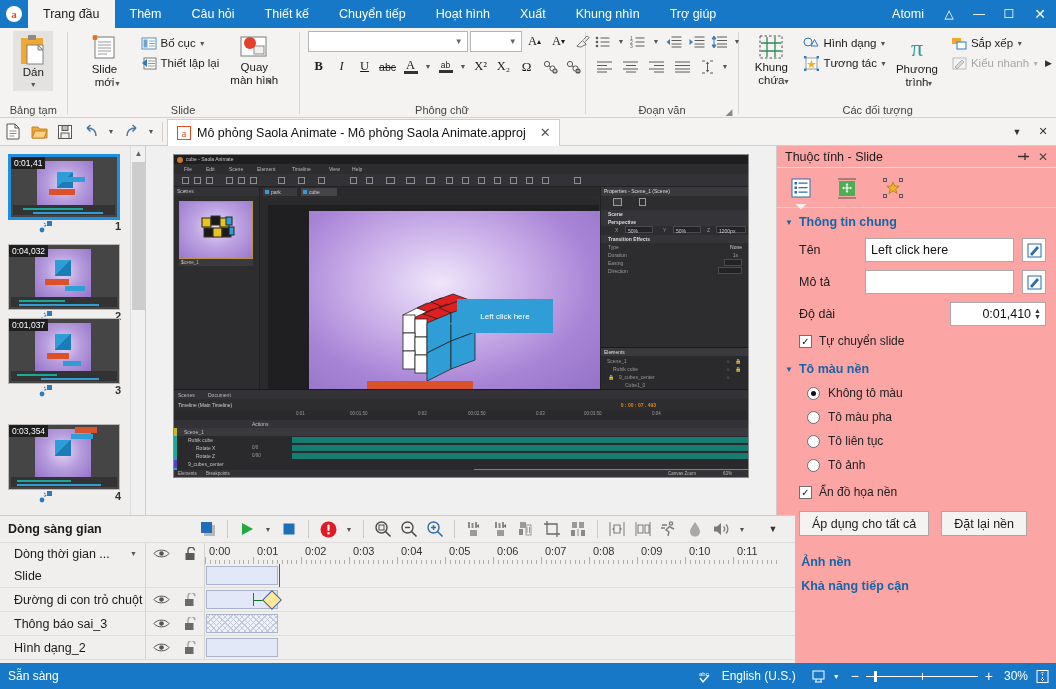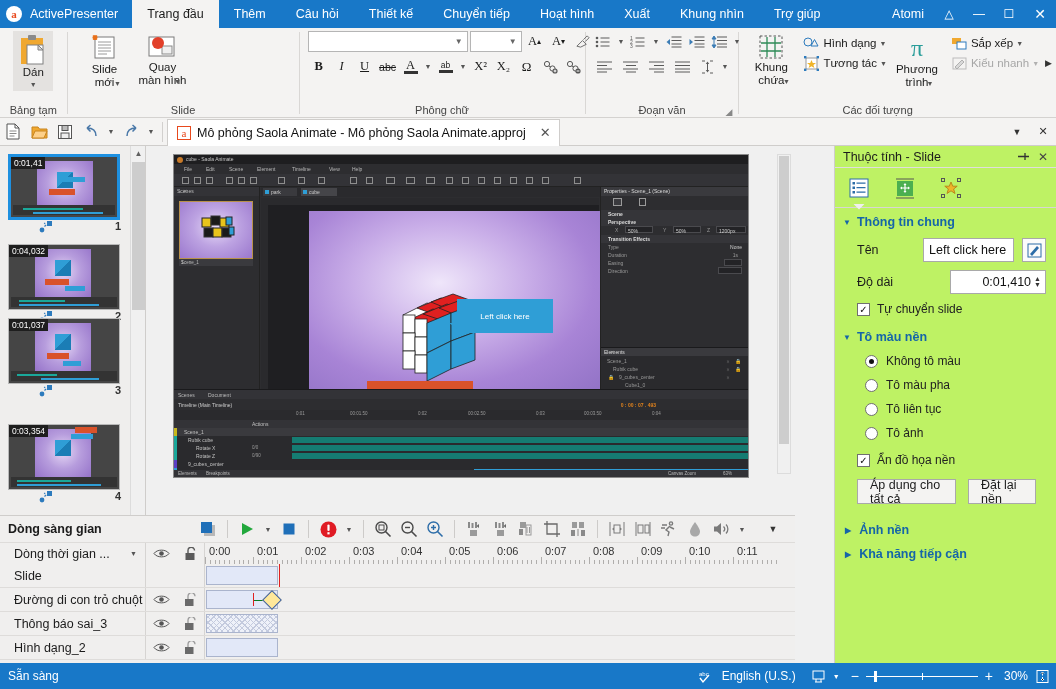--- a/index.html
+++ b/index.html
@@ -265,22 +265,22 @@
   }
   .h-sbar i{ position:absolute;left:1px;top:1px;width:530px;height:10px;background:#cdcdcd;}
   .v-sbar{
     position:absolute; right:3px; top:8px; width:14px; height:320px;
     background:#f0f0f0; border:1px solid #dcdcdc;
   }
   .v-sbar i{ position:absolute;left:1px;top:1px;width:10px;height:288px;background:#cdcdcd;}
 
   
   .proppanel{
-    position:absolute; right:0; top:146px; width:222px; bottom:26px;
-    background:#bef264; border-left:1px solid #cfcdcb;
+    position:absolute; right:0; top:146px; width:280px; bottom:26px;
+    background:#fca5a5; border-left:1px solid #cfcdcb;
   }
   .pp-title{
     height:22px; display:flex; align-items:center; padding:0 4px 0 8px;
     font-size:12.5px; color:#1b1b1b; border-bottom:1px solid #e0dedd;
   }
   .pp-title .sp{ margin-left:auto; display:flex; gap:8px; padding-right:4px; color:#444; }
   .pp-tabs{ height:40px; display:flex; align-items:center; padding-left:10px; gap:18px;
     border-bottom:1px solid #d8d6d4; position:relative; }
   .pp-tab{ width:28px;height:28px; display:flex;align-items:center;justify-content:center;
     position:relative; }
@@ -385,21 +385,20 @@
 </style>
 </head>
 <body>
 
 <div id="app">
 
   <div class="titlebar">
     <div class="applogo">
       <div class="circle">a</div>
     </div>
-    <div class="appname">ActivePresenter</div>
 
     <div class="rtab active">
         <span>Trang đầu</span>
       </div>
     <div class="rtab">
         <span>Thêm</span>
       </div>
     <div class="rtab">
         <span>Câu hỏi</span>
       </div>
@@ -460,20 +459,47 @@
               <g stroke="#9a9a9a" stroke-width="1">
                   <path d="M8 9h13M8 12h13M8 15h13M8 18h13M8 21h9"></path>
                 </g>
               <g stroke="#e8701a" stroke-width="1.4">
                   <path d="M5 2v5M2.5 4.5h5M3 2.5l4 4M7 2.5l-4 4"></path>
                 </g>
             </svg>
           </span>
           <span>Slide mới</span>
           <span class="caret" style="margin-top:-12px;margin-left:26px">▼</span>
+        </div>
+        <div class="clipcol" style="padding-left:6px">
+          <div class="smallbtn">
+            <span class="ico">
+              <svg width="16" height="15" viewBox="0 0 16 15">
+                <rect x="1" y="2" width="14" height="11" fill="#fff" stroke="#5a8fc0"></rect>
+                <rect x="2.5" y="3.5" width="4" height="8" fill="#6fa3d2"></rect>
+                <g stroke="#8aa8c4">
+                    <path d="M8 5h6M8 7.5h6M8 10h6"></path>
+                  </g>
+                </svg>
+            </span>
+            <span>Bố cục</span>
+            <span class="caret">▼</span>
+          </div>
+          <div class="smallbtn">
+            <span class="ico">
+              <svg width="16" height="15" viewBox="0 0 16 15">
+                <rect x="3" y="2" width="12" height="11" fill="#fff" stroke="#7a7a7a"></rect>
+                <g stroke="#9a9a9a">
+                    <path d="M7 5h7M7 7.5h7M7 10h7"></path>
+                  </g>
+                <path d="M1 7 L6 3 L6 11 Z" fill="#2d7bbd"></path>
+                </svg>
+            </span>
+            <span>Thiết lập lại</span>
+          </div>
         </div>
         <div class="bigbtn" style="width:62px">
           <span class="ico">
             <svg width="32" height="28" viewBox="0 0 32 28">
               <rect x="3" y="4" width="25" height="19" fill="#fff" stroke="#7a7a7a"></rect>
               <rect x="16" y="13" width="10" height="8" fill="#f0f0f0" stroke="#8a8a8a"></rect>
               <circle cx="12" cy="10" r="6" fill="#e2402a"></circle>
             </svg>
           </span>
           <span>Quay màn hình</span>
@@ -1289,20 +1315,32 @@
     </div>
 
     <div class="sect-hd">
       <span class="tri">▼</span>
       <span>Thông tin chung</span>
     </div>
     <div class="prow-lbl">
       <span class="lab">Tên</span>
       <div class="pinput">
           <span>Left click here</span>
+        </div>
+      <div class="pedit">
+        <svg width="15" height="15" viewBox="0 0 15 15">
+            <rect x="1" y="1" width="13" height="13" fill="none" stroke="#2d6da8"></rect>
+            <path d="M3 11 L10 3 L12 5 L5 13 Z" fill="#2d6da8"></path>
+          </svg>
+      </div>
+    </div>
+    <div class="prow-lbl">
+      <span class="lab">Mô tả</span>
+      <div class="pinput">
+          <span></span>
         </div>
       <div class="pedit">
         <svg width="15" height="15" viewBox="0 0 15 15">
             <rect x="1" y="1" width="13" height="13" fill="none" stroke="#2d6da8"></rect>
             <path d="M3 11 L10 3 L12 5 L5 13 Z" fill="#2d6da8"></path>
           </svg>
       </div>
     </div>
     <div class="prow-lbl">
       <span class="lab">Độ dài</span>

